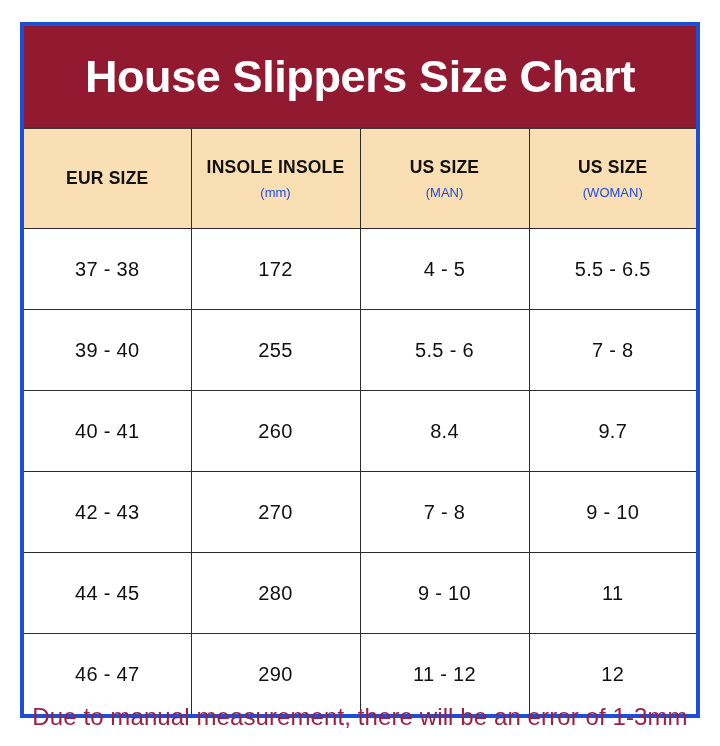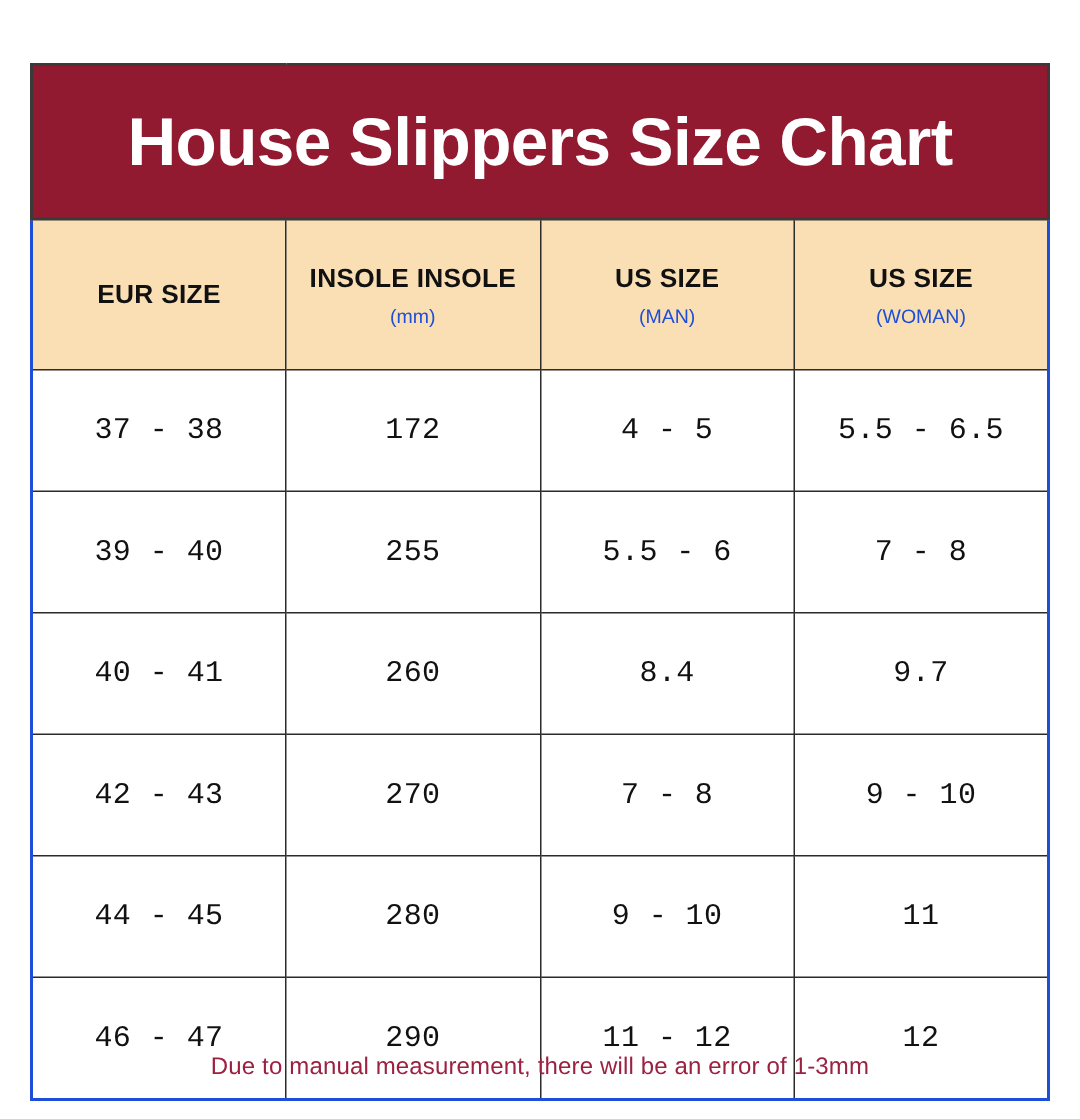--- a/index.html
+++ b/index.html
@@ -21,22 +21,21 @@
   }
 
   
   .chart-table {
     position: absolute;
     left: 20px;
     top: 22px;
     width: 680px;
     border-collapse: collapse;
     table-layout: fixed;
-    border: 2px solid #1d4ed8;
-    margin-top: 20px;
+    border: 4px solid #1d4ed8;
   }
   .chart-table col { width: 25%; }
 
   
   .title-cell {
     background: #921A30;
     color: #ffffff;
     text-align: center;
     vertical-align: middle;
     height: 101px;
@@ -82,35 +81,35 @@
   }
   .head-sub:empty { display: none; }
 
   
   .body-cell {
     background: #ffffff;
     border: 1.5px solid #2b2b2b;
     height: 78px;
     text-align: center;
     vertical-align: middle;
-    font-family: Liberation Mono, monospace;
+    font-family: Liberation Sans, sans-serif;
     font-size: 20px;
     color: #111111;
     letter-spacing: 0.3px;
   }
 
   
   .footer-note {
     position: absolute;
     left: 20px;
     top: 703px;
     width: 680px;
     text-align: center;
     font-family: "Liberation Sans", sans-serif;
-    font-size: 16px;
+    font-size: 24px;
     color: #9C2040;
     letter-spacing: 0.1px;
     white-space: nowrap;
   }
 </style>
 </head>
 <body>
 
 <div id="page">
 

